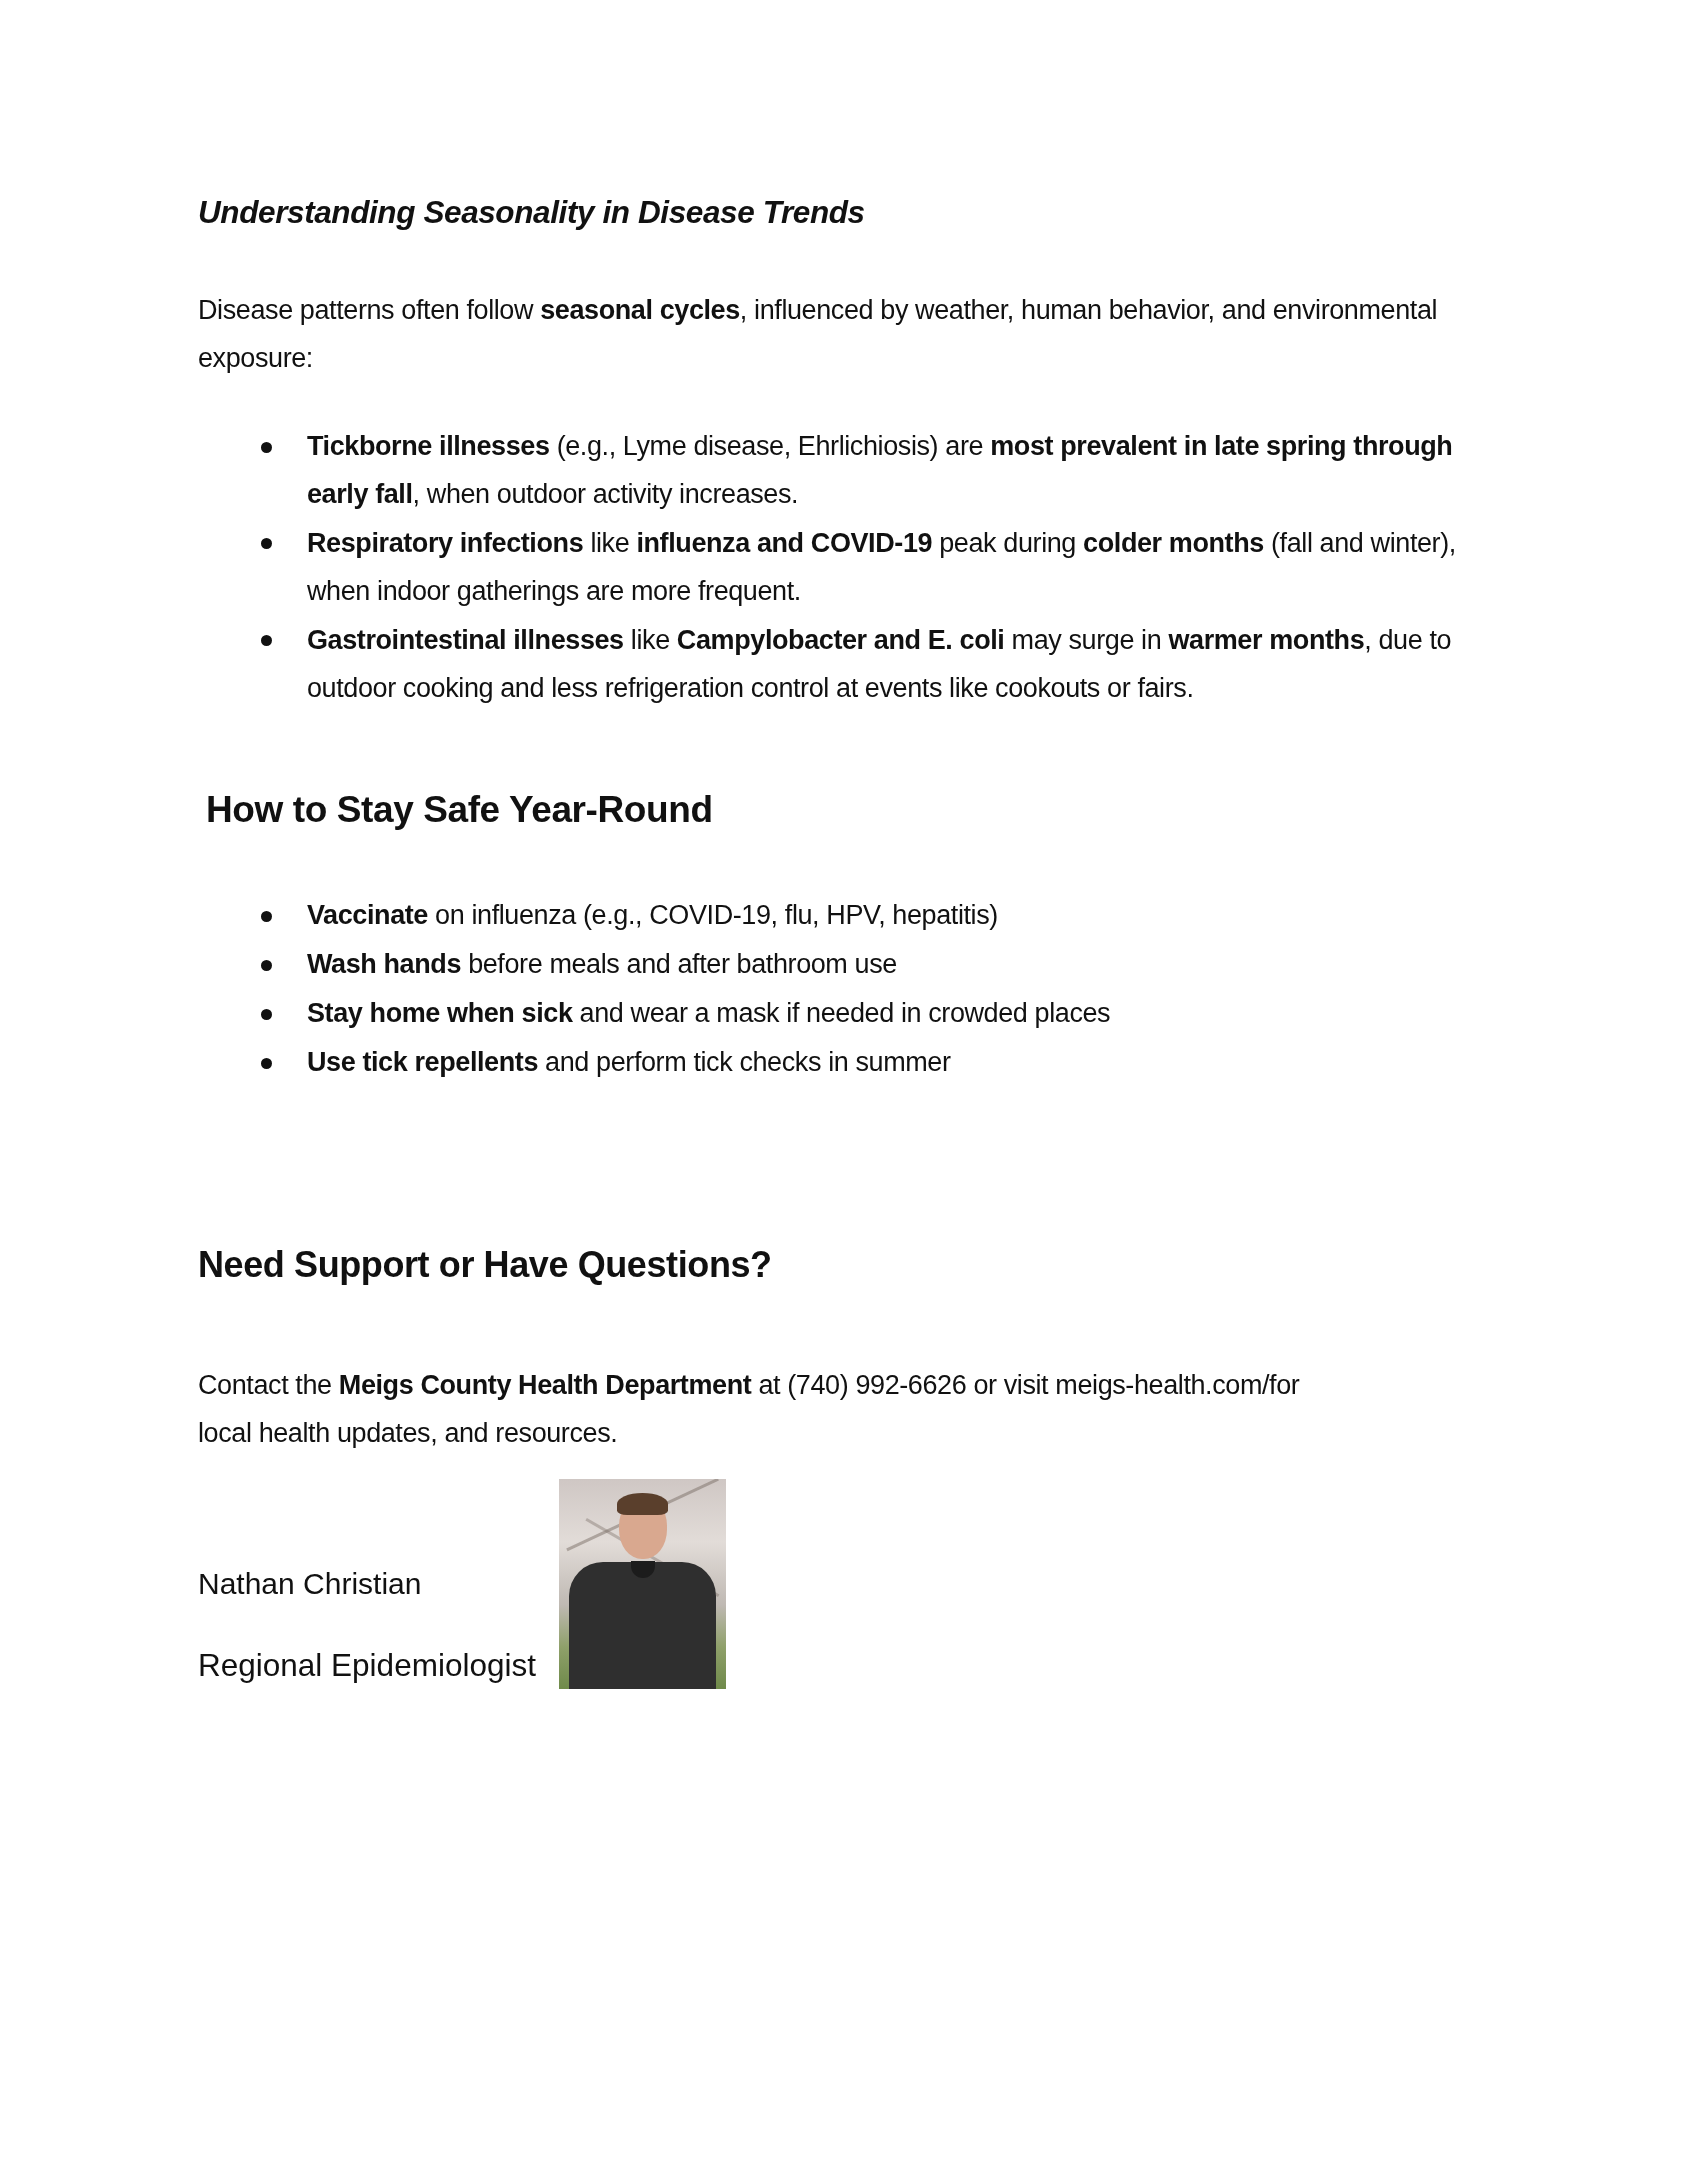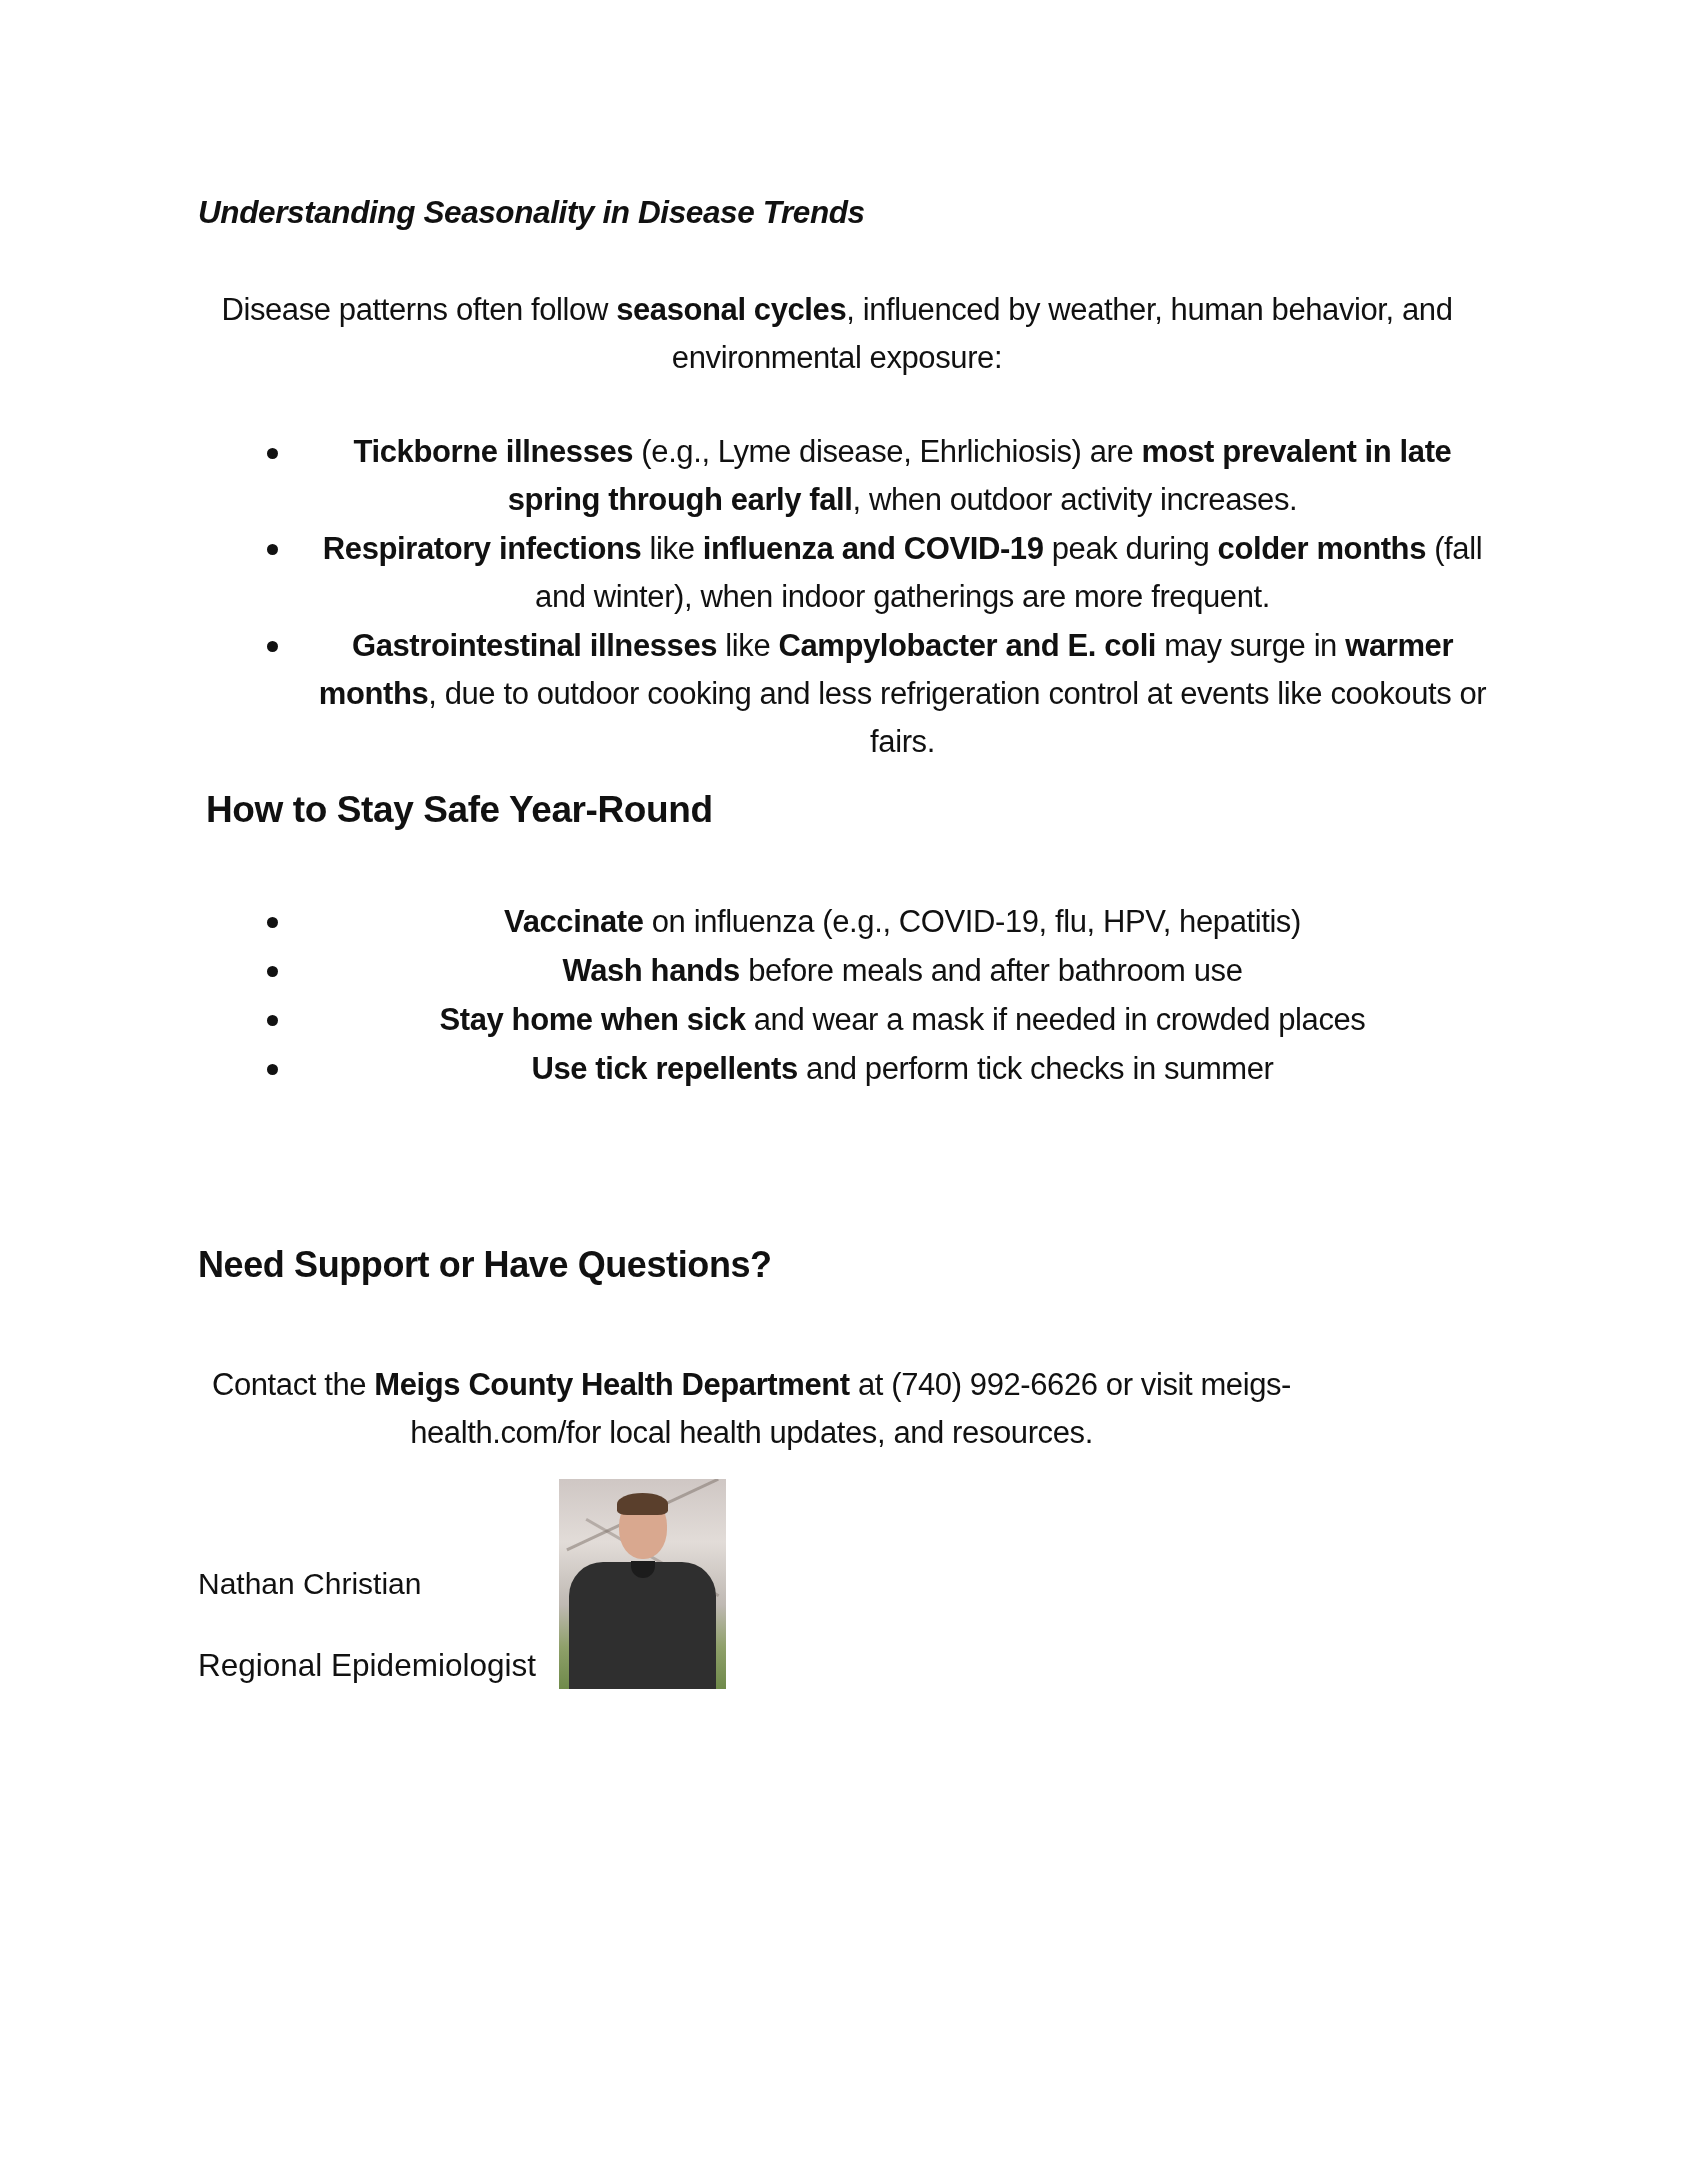--- a/index.html
+++ b/index.html
@@ -1,28 +1,28 @@
 <!DOCTYPE html>
 <html style="font-size:13.6px"><head>
   <meta charset="utf-8">
   <style>
     html, body { margin: 0; padding: 0; background: #ffffff; }
     body {
       width: 1682px; height: 2181px; position: relative; overflow: hidden;
       font-family: "Liberation Sans", sans-serif; color: #111111;
     }
     .page { position: absolute; left: 0; top: 0; width: 1682px; height: 2181px; border-radius: 19px; }
-    .text { font-size: 31px; line-height: 48px; letter-spacing: -0.4px; text-align: center; }
+    .text { font-size: 27px; line-height: 48px; letter-spacing: -0.4px; }
     b { font-weight: 700; }
     #h-seasonality {
       position: absolute; left: 198px; top: 194px;
       font-size: 31.5px; font-weight: 700; font-style: italic; letter-spacing: -0.4px;
     }
     #intro { position: absolute; left: 198px; top: 286px; width: 1278px; }
-    ul.bullets { list-style: none; margin: 16px; padding: 0; }
+    ul.bullets { list-style: none; margin: 10px; padding: 0; }
     ul.bullets li { position: relative; padding-left: 99px; }
     ul.bullets li .dot {
       position: absolute; left: 53px; top: 19.6px; width: 11px; height: 11px;
       background: #111; border-radius: 50%;
     }
     #season-list { position: absolute; left: 198px; top: 412px; width: 1278px; }
     #season-list li { margin-bottom: 0.9px; }
     #h-safe {
       position: absolute; left: 206px; top: 789px;
       font-size: 37px; font-weight: 700; letter-spacing: -0.4px;

